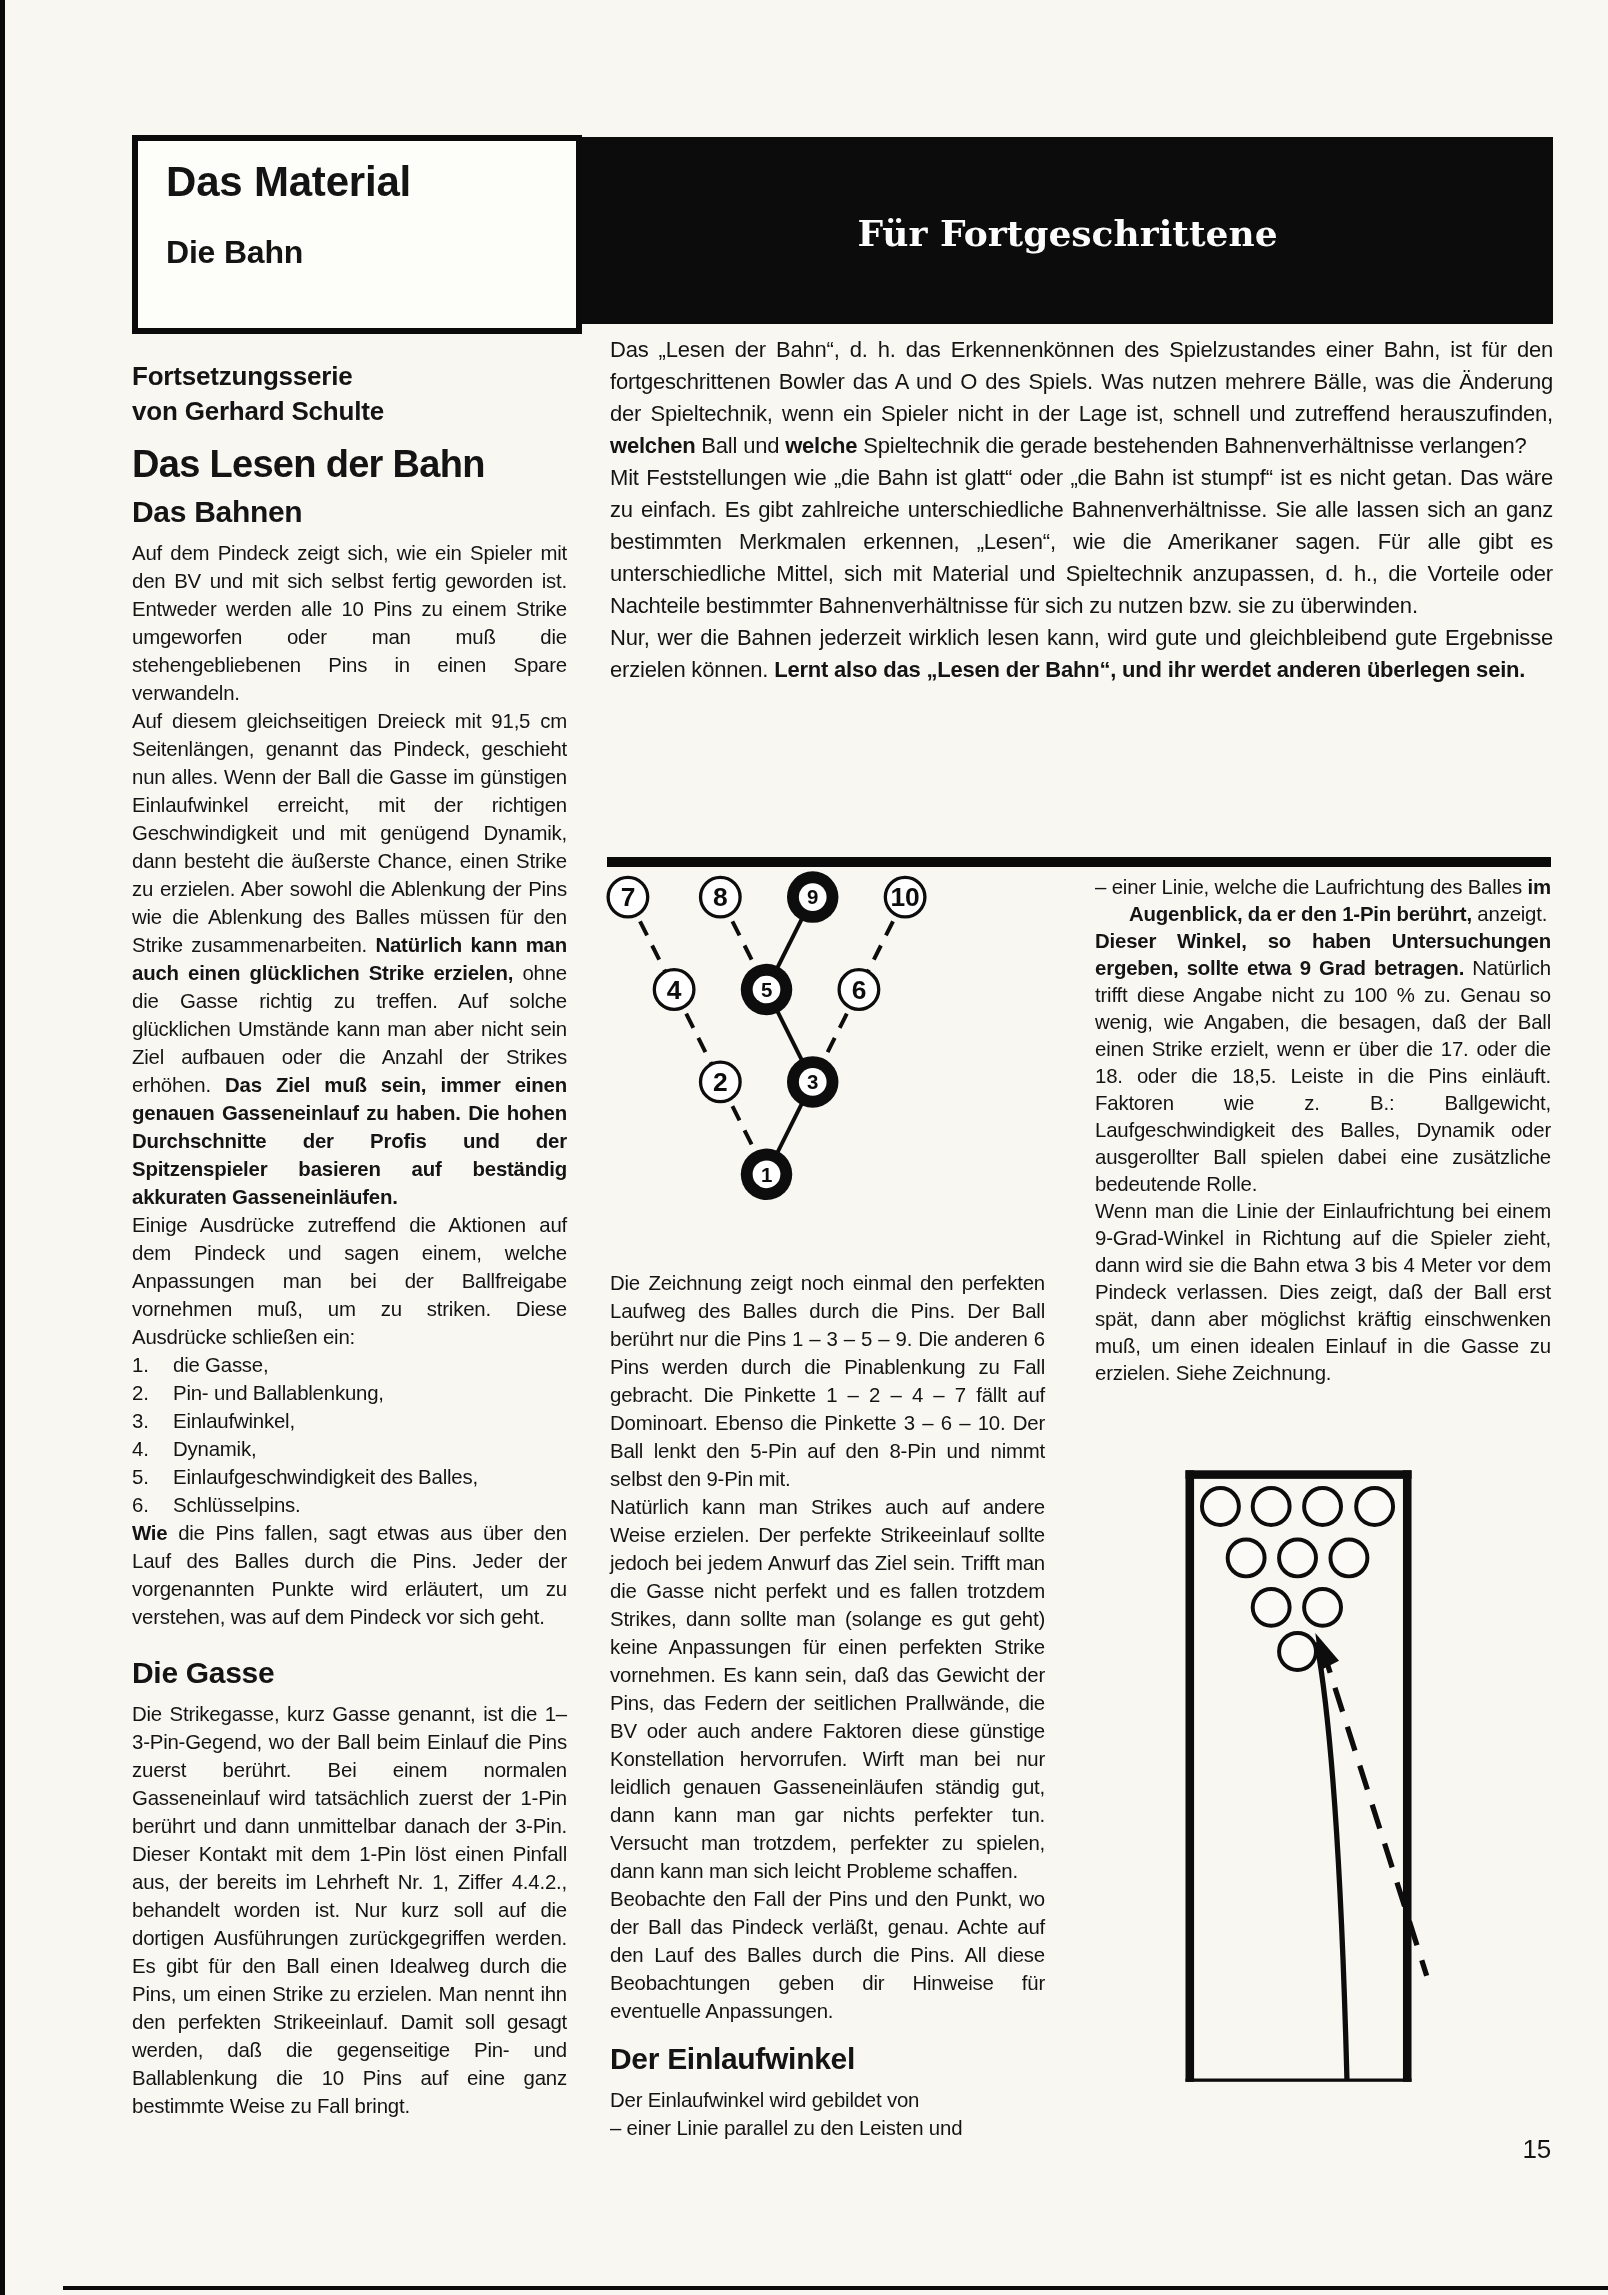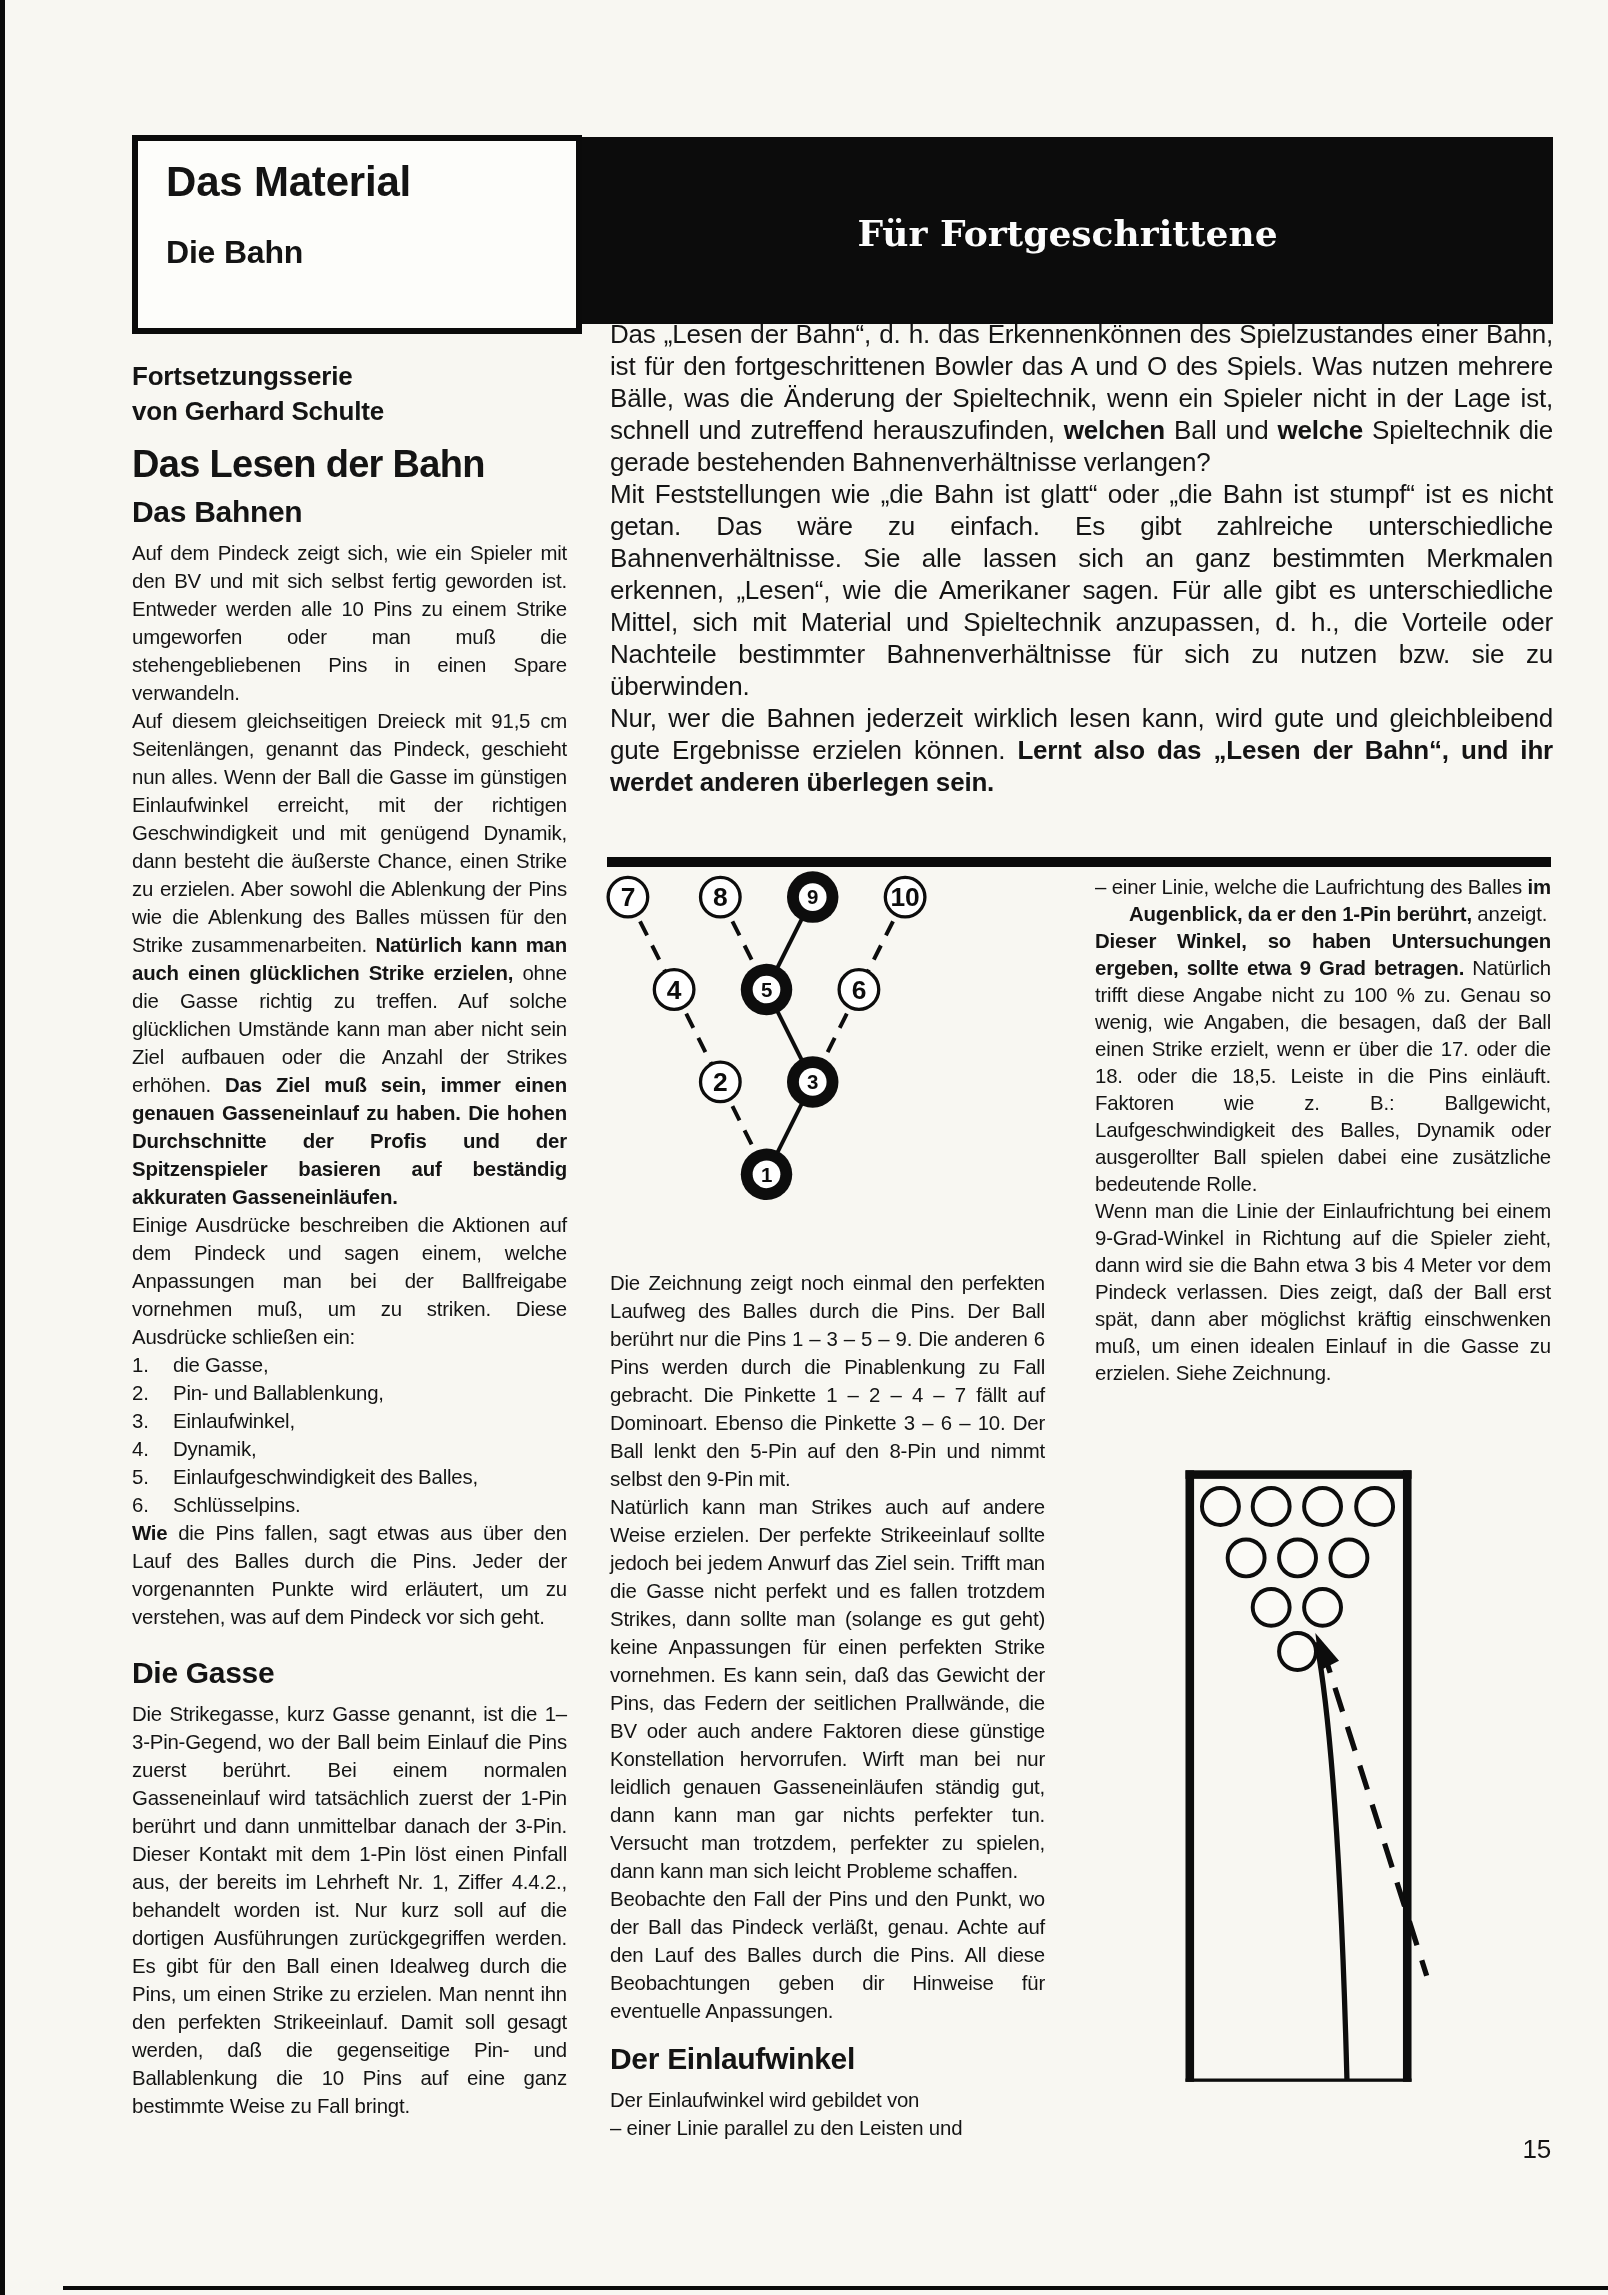--- a/index.html
+++ b/index.html
@@ -22,21 +22,21 @@
     position:absolute; left:582px; top:137px; width:971px; height:187px;
     background:#0c0c0c; color:#fcfcfc; text-align:center;
     font-family:"DejaVu Serif", serif; letter-spacing:0;
     display:flex; flex-direction:column; justify-content:center; align-items:center;
   }
   .banner .t1 { font-size:80px; font-weight:bold; line-height:1.05; }
   .banner .t2 { font-size:36px; font-weight:bold; margin-top:4px; }
 
   
   .flow { position:absolute; text-align:justify; }
-  #intro { left:610px; top:318px; width:943px; font-size:26px; line-height:32px; }
+  #intro { left:610px; top:334px; width:943px; font-size:22px; line-height:32px; }
   #col-left { left:132px; top:359px; width:435px; font-size:20.4px; line-height:28px; }
   #col-mid-text { left:610px; top:1269px; width:435px; font-size:20.4px; line-height:28px; }
   #col-right { left:1095px; top:874px; width:456px; font-size:20.4px; line-height:27px; }
 
   .byline { font-size:26px; font-weight:bold; line-height:35px; text-align:left; }
   h1.article-title { font-size:38px; font-weight:bold; margin:21px 0 0; text-align:left; letter-spacing:-0.7px; }
   h2.sect { font-size:30px; font-weight:bold; margin:20px 0 13px; text-align:left; letter-spacing:-0.3px; }
   h2.sect.tight { margin-top:28px; }
   p { margin:0; }
   .hang { padding-left:34px; text-indent:-34px; }
@@ -76,21 +76,21 @@
 
   <div id="col-left" class="flow">
     <div class="byline">
       <div>Fortsetzungsserie</div>
       <div>von Gerhard Schulte</div>
     </div>
     <h1 class="article-title">Das Lesen der Bahn</h1>
     <h2 class="sect">Das Bahnen</h2>
     <p><span>Auf dem Pindeck zeigt sich, wie ein Spieler mit den BV und mit sich selbst fertig geworden ist. Entweder werden alle 10 Pins zu einem Strike umgeworfen oder man muß die stehengebliebenen Pins in einen Spare verwandeln.</span></p>
     <p><span>Auf diesem gleichseitigen Dreieck mit 91,5 cm Seitenlängen, genannt das Pindeck, geschieht nun alles. Wenn der Ball die Gasse im günstigen Einlaufwinkel erreicht, mit der richtigen Geschwindigkeit und mit genügend Dynamik, dann besteht die äußerste Chance, einen Strike zu erzielen. Aber sowohl die Ablenkung der Pins wie die Ablenkung des Balles müssen für den Strike zusammenarbeiten. </span><b>Natürlich kann man auch einen glücklichen Strike erzielen,</b><span> ohne die Gasse richtig zu treffen. Auf solche glücklichen Umstände kann man aber nicht sein Ziel aufbauen oder die Anzahl der Strikes erhöhen. </span><b>Das Ziel muß sein, immer einen genauen Gasseneinlauf zu haben. Die hohen Durchschnitte der Profis und der Spitzenspieler basieren auf beständig akkuraten Gasseneinläufen.</b></p>
-    <p><span>Einige Ausdrücke beschreiben die Aktionen auf dem Pindeck und sagen einem, welche Anpassungen man bei der Ballfreigabe vornehmen muß, um zu striken. Diese Ausdrücke schließen ein:</span></p>
+    <p><span>Einige Ausdrücke zutreffend die Aktionen auf dem Pindeck und sagen einem, welche Anpassungen man bei der Ballfreigabe vornehmen muß, um zu striken. Diese Ausdrücke schließen ein:</span></p>
     <div class="pin-list">
       <div class="li">
           <span class="num">1.</span>
           <span>die Gasse,</span>
         </div>
       <div class="li">
           <span class="num">2.</span>
           <span>Pin- und Ballablenkung,</span>
         </div>
       <div class="li">

